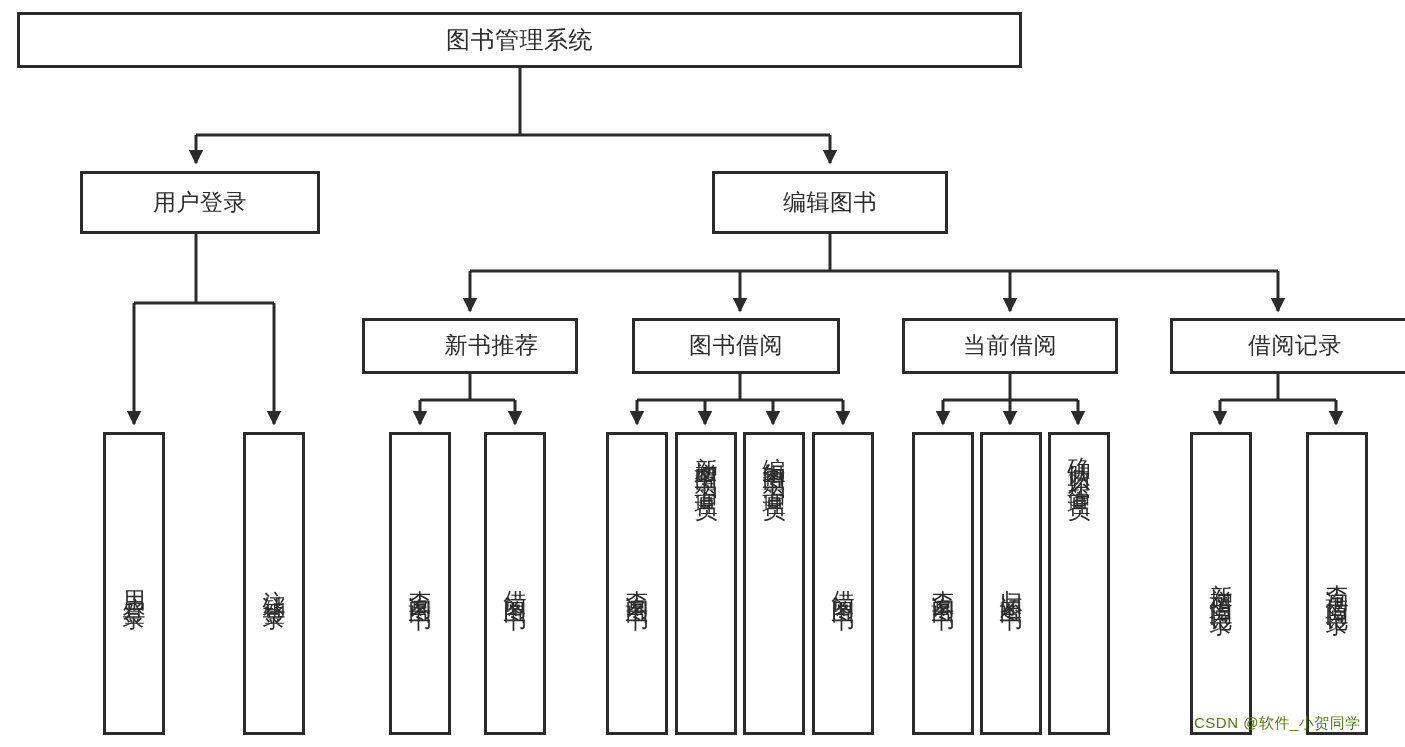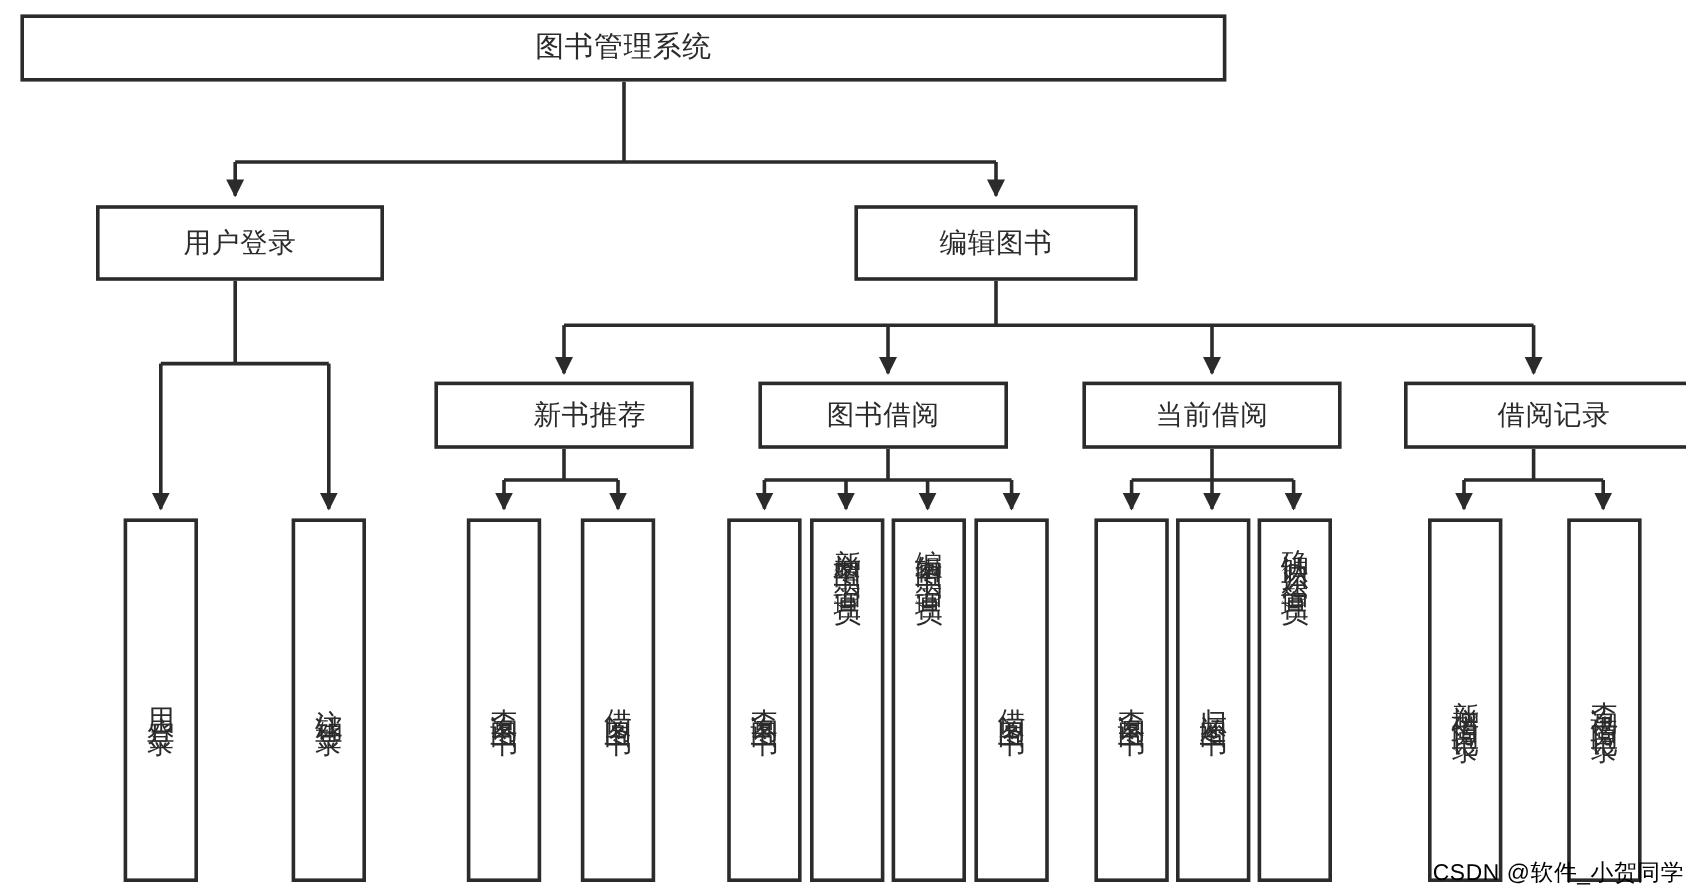--- a/index.html
+++ b/index.html
@@ -68,22 +68,22 @@
   }
   .v-node.tall-text {
     align-items: flex-start;
   }
   .v-node.mid-text {
     align-items: center;
     padding-top: 0;
   }
   .watermark {
     position: absolute;
-    font-size: 19px;
-    color: #000000;
+    font-size: 15px;
+    color: #4d7c0f;
     white-space: nowrap;
     letter-spacing: 0.5px;
   }
 </style>
 </head>
 <body>
 
 <div id="canvas">
 
   <svg class="edges" viewBox="0 0 1405 747" xmlns="http://www.w3.org/2000/svg">

